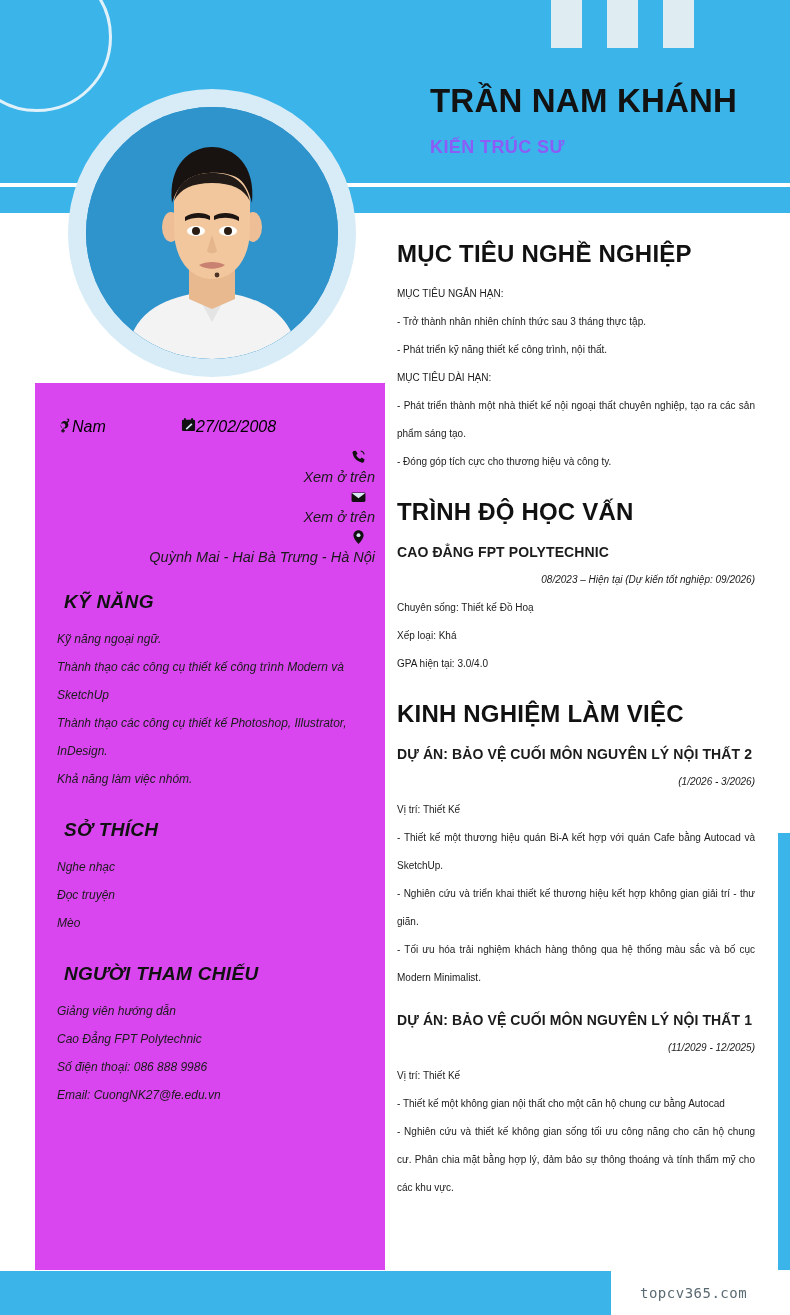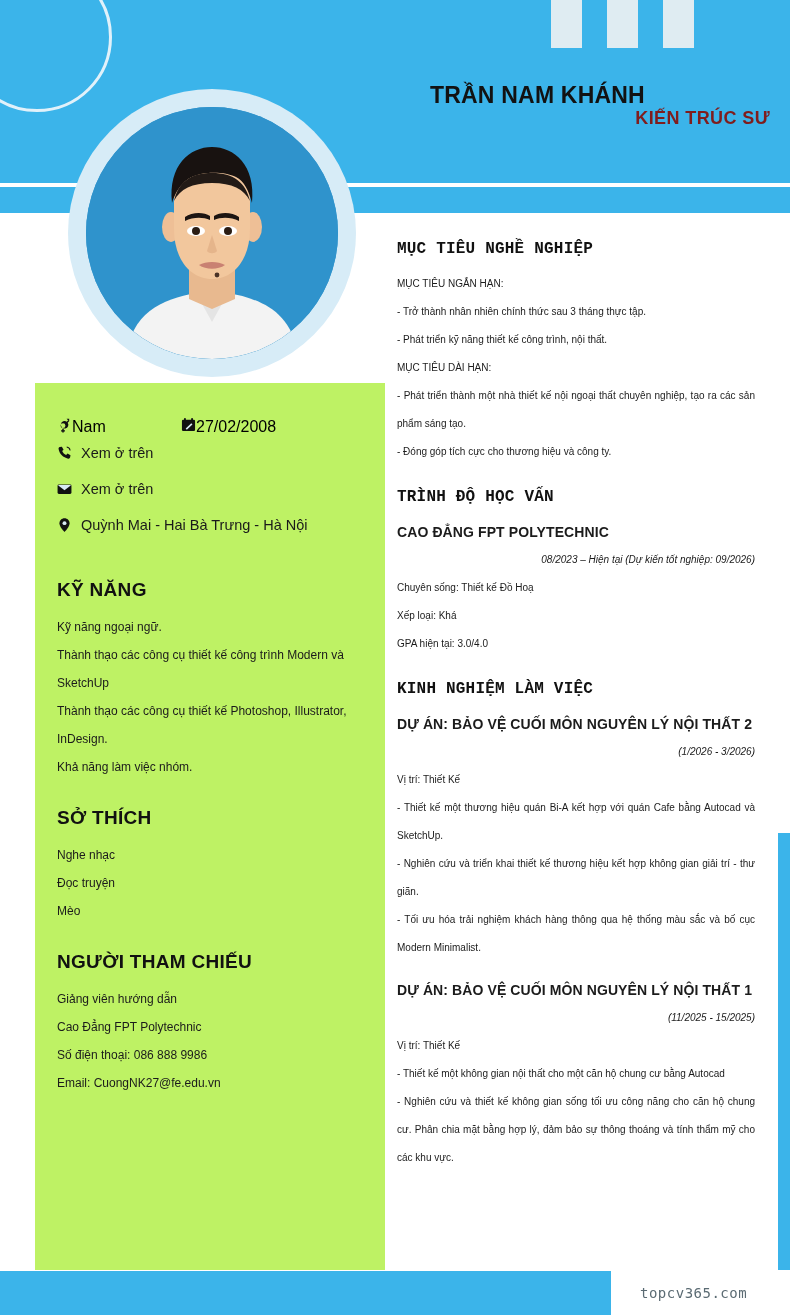--- a/index.html
+++ b/index.html
@@ -29,71 +29,70 @@
   .deco-bar {
     position:absolute; top:0; width:31px; height:56px;
     background:#dfecf2;
   }
   .deco-bar.b1 { left:0; }
   .deco-bar.b2 { left:56px; }
   .deco-bar.b3 { left:112px; }
 
   .name-block { position:absolute; left:430px; top:83px; width:340px; }
   .cv-name {
-    font-size:23px; font-weight:bold; color:#121212;
+    font-size:33px; font-weight:bold; color:#121212;
     letter-spacing:.2px; line-height:1.1; white-space:nowrap;
   }
   .cv-role {
-    font-size:18px; font-weight:bold; color:#7f1d1d;
+    margin-top:18px; font-size:18px; font-weight:bold; color:#8b5cf6;
     letter-spacing:.4px;
-    text-align:right;
   }
 
   
   .photo-ring {
     position:absolute; left:68px; top:89px; width:288px; height:288px;
     border-radius:50%; background:#d7ecf7;
     box-shadow:0 0 0 0 rgba(0,0,0,0);
   }
   .photo-inner {
     position:absolute; left:18px; top:18px; width:252px; height:252px;
     border-radius:50%; overflow:hidden; background:#2f93cc;
   }
   .photo-svg { display:block; width:252px; height:252px; }
 
   
   .sidebar {
     position:absolute; left:35px; top:383px; width:350px; height:887px;
-    background:#bef264; padding:22px 10px 0 22px;
+    background:#d946ef; padding:22px 10px 0 22px;font-style:italic;
   }
   .contact-grid { margin-top:4px; }
   .contact-row {
-    display:flex; align-items:flex-start; min-height:36px;
+    display:flex; align-items:flex-end; min-height:36px;flex-direction:column;
   }
   .contact-row .c-ico {
     width:24px; flex:0 0 24px; display:flex; align-items:center; justify-content:flex-start;
     color:#101010;
   }
   .contact-row .c-txt { font-size:14.5px; color:#1a1a1a; }
   .row-two { display:flex; align-items:center; min-height:36px; }
   .row-two .half { display:flex; align-items:center; }
   .row-two .half.first { width:124px; flex:0 0 124px; }
 
   .side-head {
     font-size:19px; font-weight:bold; color:#111;
-    letter-spacing:.3px; margin:26px 0 12px 0;
+    letter-spacing:.3px; margin:26px 0 12px 7px;
   }
   .side-line { font-size:12px; color:#1b1b1b; line-height:28px; }
   .side-line.bold { font-weight:bold; }
 
   
   .main { position:absolute; left:397px; top:240px; width:358px; }
   .main-head {
-    font-size:16px; font-weight:bold; color:#111;
-    letter-spacing:.2px; margin-bottom:12px;font-family:Liberation Mono, monospace;
+    font-size:24px; font-weight:bold; color:#111;
+    letter-spacing:.2px; margin-bottom:12px;
   }
   .m-line { font-size:10px; color:#1b1b1b; line-height:28px; }
   .m-line.just { text-align:justify; }
   .m-line.bold { font-weight:bold; font-size:14px; letter-spacing:.1px; }
   .m-line.ital { font-style:italic;text-align:right; }
   .sec-gap { height:22px; }
   .entry-gap { height:14px; }
 
   
   .right-strip {
@@ -274,21 +273,21 @@
       <div class="m-line">Vị trí: Thiết Kế</div>
       <div class="m-line just">- Thiết kế một thương hiệu quán Bi-A kết hợp với quán Cafe bằng Autocad và SketchUp.</div>
       <div class="m-line just">- Nghiên cứu và triển khai thiết kế thương hiệu kết hợp không gian giải trí - thư giãn.</div>
       <div class="m-line just">- Tối ưu hóa trải nghiệm khách hàng thông qua hệ thống màu sắc và bố cục Modern Minimalist.</div>
     </div>
 
     <div class="entry-gap"></div>
 
     <div>
       <div class="m-line bold">DỰ ÁN: BẢO VỆ CUỐI MÔN  NGUYÊN LÝ NỘI THẤT 1</div>
-      <div class="m-line ital">(11/2025 - 15/2025)</div>
+      <div class="m-line ital">(11/2029 - 12/2025)</div>
       <div class="m-line">Vị trí: Thiết Kế</div>
       <div class="m-line just">- Thiết kế một không gian nội thất cho một căn hộ chung cư bằng Autocad</div>
       <div class="m-line just">- Nghiên cứu và thiết kế không gian sống tối ưu công năng cho căn hộ chung cư. Phân chia mặt bằng hợp lý, đảm bảo sự thông thoáng và tính thẩm mỹ cho các khu vực.</div>
     </div>
   </div>
 
   <div class="right-strip"></div>
   <div class="footer-bar"></div>
   <div class="footer-white"></div>
   <div class="footer-brand">topcv365.com</div>

